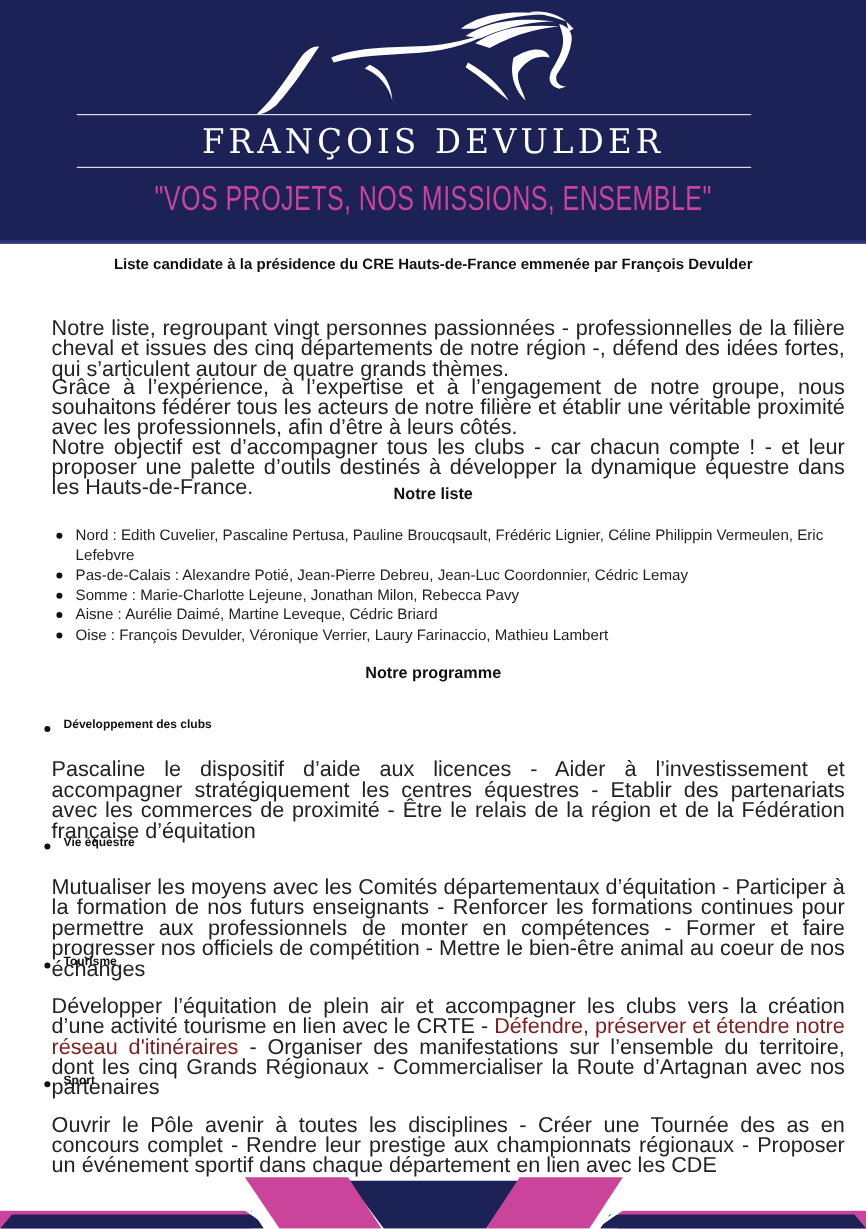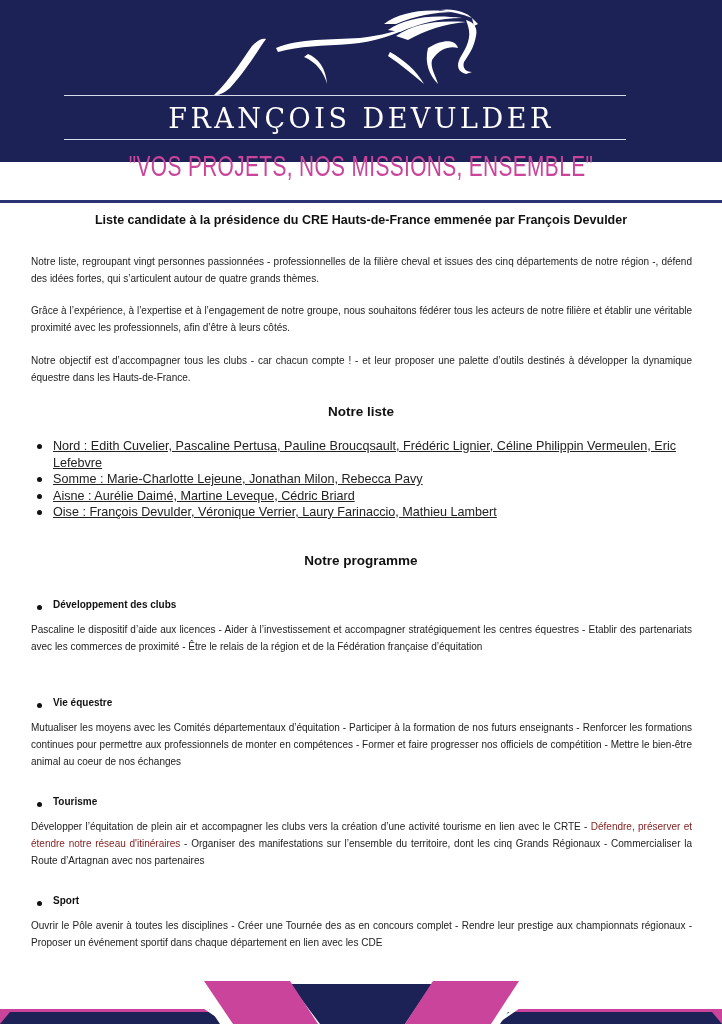--- a/index.html
+++ b/index.html
@@ -3,21 +3,21 @@
 <meta charset="utf-8">
 <style>
   html, body { margin: 0; padding: 0; }
   body {
     width: 722px; height: 1024px; overflow: hidden; position: relative;
     background: #ffffff;
     font-family: "Liberation Sans", "DejaVu Sans", sans-serif;
     color: #222222;
   }
   .header {
-    position: absolute; left: 0; top: 0; width: 722px; height: 162px;
+    position: absolute; left: 0; top: 0; width: 722px; height: 203px;
     background: #1c2255;
   }
   .logo { position: absolute; left: 200px; top: 2px; width: 290px; height: 94px; }
   .rule { position: absolute; left: 64px; width: 562px; height: 1px; background: #d8dbe8; }
   .rule.top { top: 95px; }
   .rule.bottom { top: 139px; }
   .name {
     position: absolute; left: 0; width: 722px; top: 103px; text-align: center;
     font-family: "DejaVu Serif", "Liberation Serif", serif;
     font-size: 27px; letter-spacing: 3.5px; color: #ffffff; font-weight: normal;
@@ -27,31 +27,30 @@
     position: absolute; left: 0; width: 722px; top: 150px; text-align: center;
     font-family: "Liberation Sans", sans-serif; font-size: 29px; color: #c9449a;
     transform: scaleX(0.72); letter-spacing: 0.5px;
   }
   .sep-line { position: absolute; left: 0; top: 200px; width: 722px; height: 3px; background: #2b3275; }
   .subtitle {
     position: absolute; left: 0; width: 722px; top: 213px; text-align: center;
     font-size: 12.5px; font-weight: bold; color: #111111;
   }
   p.para {
-    position: absolute; left: 31px; width: 661px; margin: 0;
-    font-size: 10px; line-height: 17px; text-align: justify; color: #222222;
+    position: absolute; left: 31px; width: 661px; margin: 12px;
+    font-size: 18px; line-height: 17px; text-align: justify; color: #222222;
   }
   .section-title {
     position: absolute; left: 0; width: 722px; text-align: center;
     font-size: 13.5px; font-weight: bold; color: #111111;
   }
   ul.members {
-    position: absolute; left: 31px; width: 661px; top: 438px; margin: 0; padding: 0;
+    position: absolute; left: 41px; width: 661px; top: 438px; margin: 0; padding: 0;
     list-style: none;
-    text-decoration: underline;
   }
   ul.members li {
     position: relative; padding-left: 22px; font-size: 12.6px; line-height: 16.5px; color: #222222;
   }
   ul.members li::before {
     content: ""; position: absolute; left: 6px; top: 6px; width: 5px; height: 5px;
     border-radius: 50%; background: #111111;
   }
   .prog-head {
     position: absolute; left: 31px; padding-left: 22px; font-size: 10px;
@@ -99,20 +98,21 @@
 
 <div class="subtitle">Liste candidate à la présidence du CRE Hauts-de-France emmenée par François Devulder</div>
 
 <p class="para" style="top:253px">Notre liste, regroupant vingt personnes passionnées - professionnelles de la filière cheval et issues des cinq départements de notre région -, défend des idées fortes, qui s’articulent autour de quatre grands thèmes.</p>
 <p class="para" style="top:302px">Grâce à l’expérience, à l’expertise et à l’engagement de notre groupe, nous souhaitons fédérer tous les acteurs de notre filière et établir une véritable proximité avec les professionnels, afin d’être à leurs côtés.</p>
 <p class="para" style="top:352px">Notre objectif est d’accompagner tous les clubs - car chacun compte ! - et leur proposer une palette d’outils destinés à développer la dynamique équestre dans les Hauts-de-France.</p>
 
 <div class="section-title" style="top:404px">Notre liste</div>
 <ul class="members">
   <li>Nord : Edith Cuvelier, Pascaline Pertusa, Pauline Broucqsault, Frédéric Lignier, Céline Philippin Vermeulen, Eric Lefebvre</li>
+  <li>Pas-de-Calais : Alexandre Potié, Jean-Pierre Debreu, Jean-Luc Coordonnier, Cédric Lemay</li>
   <li>Somme : Marie-Charlotte Lejeune, Jonathan Milon, Rebecca Pavy</li>
   <li>Aisne : Aurélie Daimé, Martine Leveque, Cédric Briard</li>
   <li>Oise : François Devulder,  Véronique Verrier, Laury Farinaccio, Mathieu Lambert</li>
 </ul>
 
 <div class="section-title" style="top:553px">Notre programme</div>
 
 <div class="prog-head" style="top:588px">
   <span class="dot"></span>
   <span>Développement des clubs</span>

